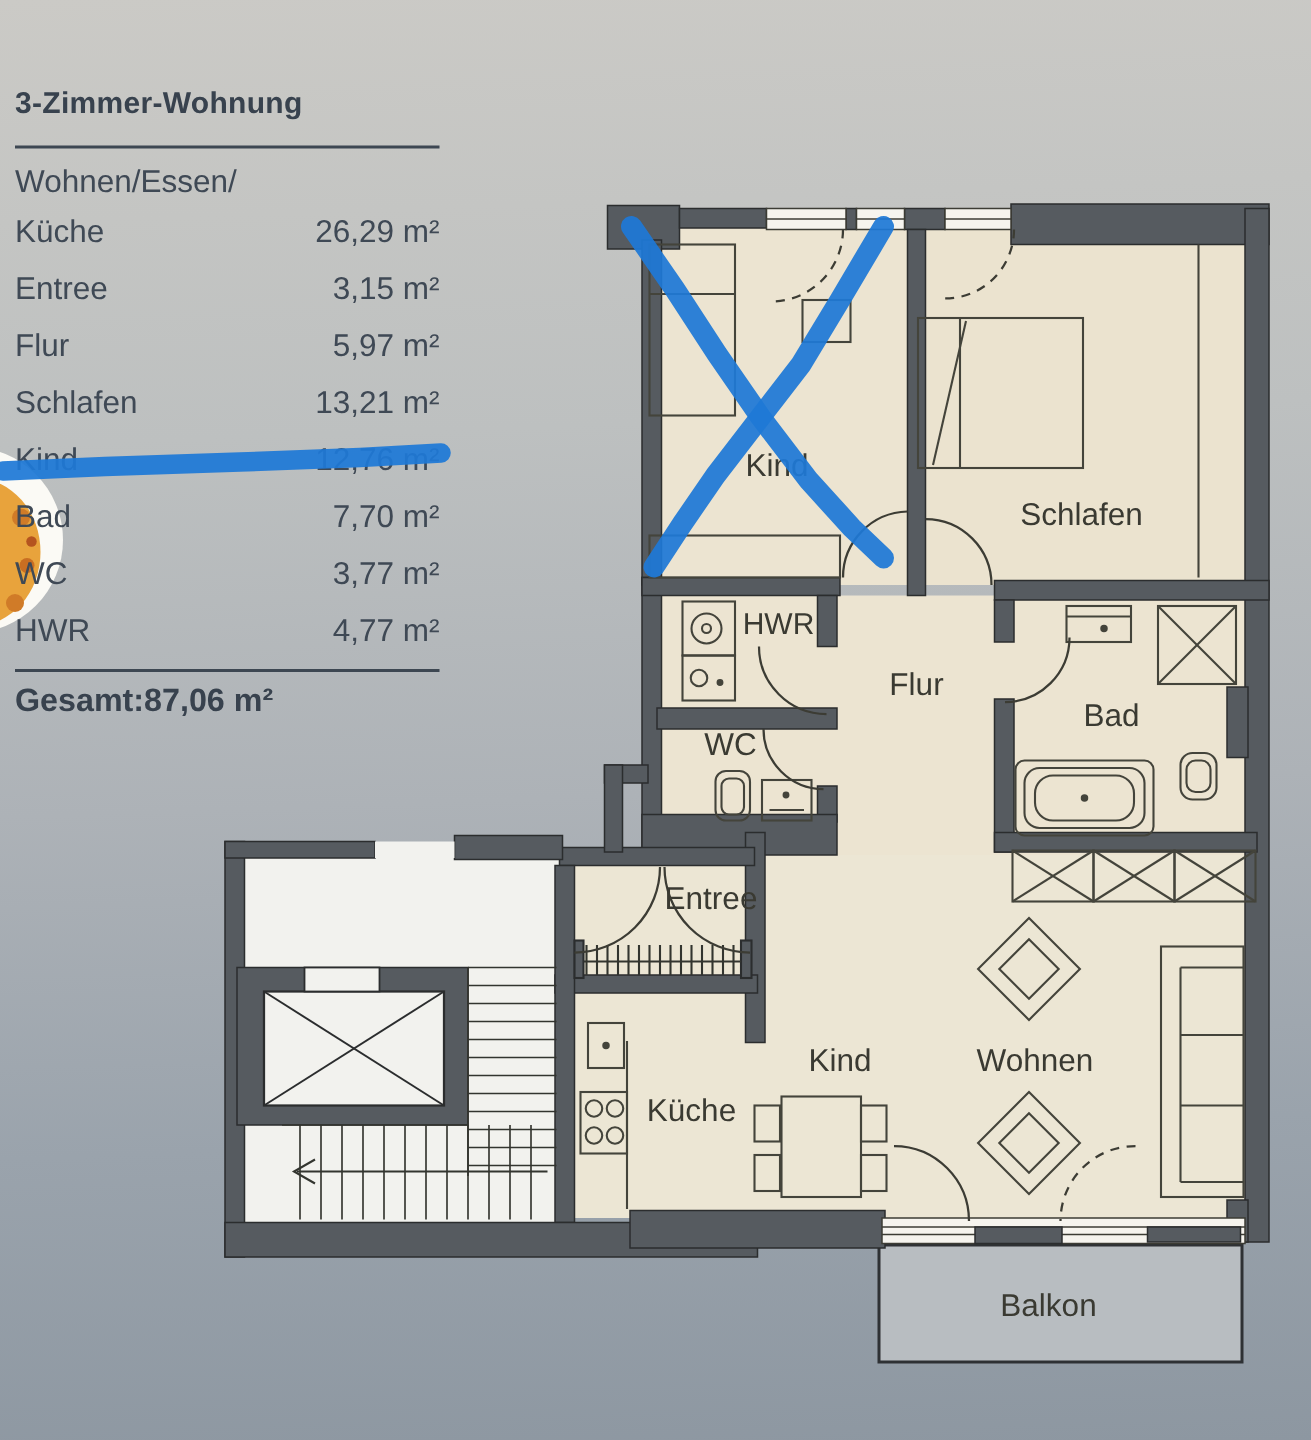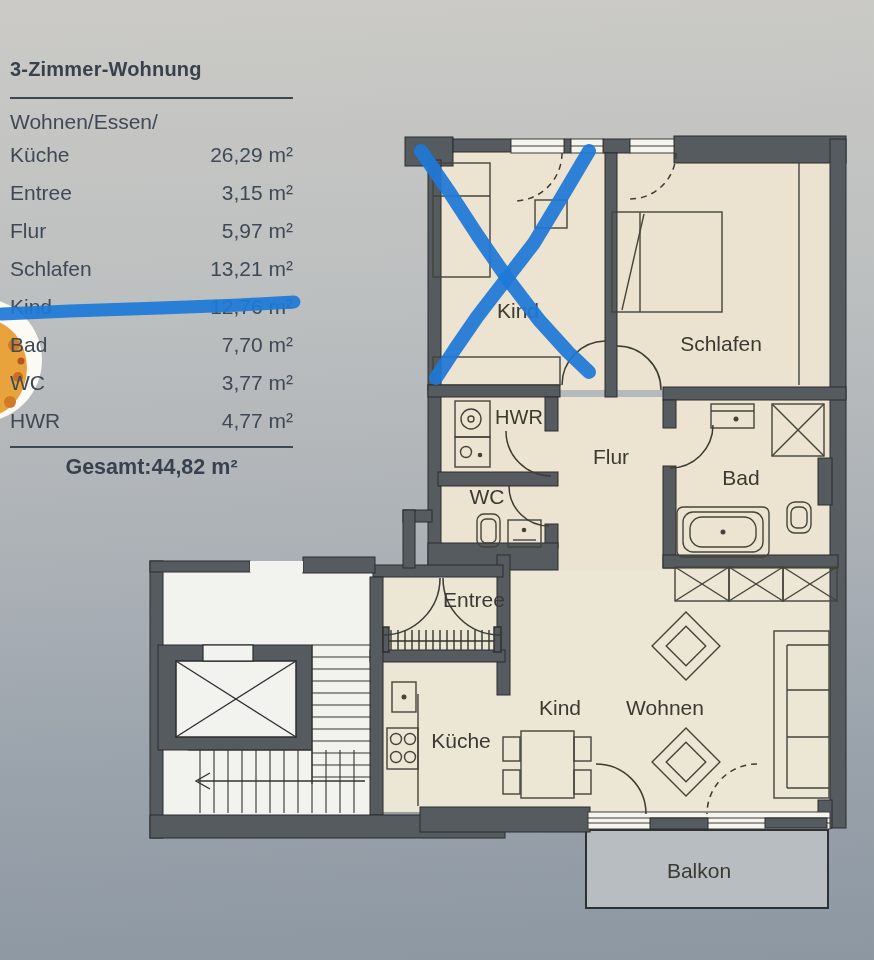--- a/index.html
+++ b/index.html
@@ -7,21 +7,21 @@
   .page{position:relative;width:874px;height:960px;
         background:linear-gradient(178deg,#cbcac6 0%,#bdc0c0 30%,#adb2b7 55%,#9aa3ac 78%,#8d97a1 100%);}
   svg{position:absolute;left:0;top:0;}
   .plan-svg{z-index:1;}
   .marker-svg{z-index:6;pointer-events:none;}
   .area-panel{position:absolute;left:10px;top:58px;width:283px;z-index:3;color:#3f4955;}
   .panel-title{font-size:20px;font-weight:bold;color:#38424e;padding-bottom:16px;
                border-bottom:2.5px solid #3d4752;margin-bottom:8px;letter-spacing:.2px;}
   .row{display:flex;justify-content:space-between;align-items:center;height:38px;font-size:21px;}
   .row.first{height:29px;align-items:center;}
-  .total{display:flex;justify-content:center;margin-top:6px;border-top:2px solid #3d4752;
+  .total{display:flex;justify-content:flex-start;margin-top:6px;border-top:2px solid #3d4752;
          padding-top:7px;font-weight:bold;font-size:21.5px;color:#38424e;}
   .rlabel{position:absolute;transform:translate(-50%,-50%);font-size:21px;color:#3a3a32;
           white-space:nowrap;z-index:4;}
   .rlabel.small{font-size:20px;}
 </style>
 </head>
 <body>
 
 <div class="page">
 
@@ -297,34 +297,34 @@
     <div class="row">
       <span>WC</span>
       <span>3,77 m²</span>
     </div>
     <div class="row">
       <span>HWR</span>
       <span>4,77 m²</span>
     </div>
     <div class="total">
       <span>Gesamt:</span>
-      <span>44,82 m²</span>
+      <span>87,06 m²</span>
     </div>
   </div>
 
   <div class="rlabel" style="left:518px;top:311px">Kind</div>
   <div class="rlabel" style="left:721px;top:344px">Schlafen</div>
   <div class="rlabel small" style="left:519px;top:417px">HWR</div>
   <div class="rlabel" style="left:611px;top:457px">Flur</div>
   <div class="rlabel" style="left:741px;top:478px">Bad</div>
   <div class="rlabel" style="left:487px;top:497px">WC</div>
   <div class="rlabel" style="left:474px;top:600px">Entree</div>
   <div class="rlabel" style="left:461px;top:741px">Küche</div>
   <div class="rlabel" style="left:560px;top:708px">Kind</div>
-  <div class="rlabel" style="left:665px;top:708px">Wohnen</div>
+  <div class="rlabel" style="left:690px;top:708px">Wohnen</div>
   <div class="rlabel" style="left:699px;top:871px">Balkon</div>
 
   <svg class="marker-svg" width="874" height="960" viewBox="0 0 874 960">
     <g fill="none" stroke="#1e78d6" stroke-opacity="0.93" stroke-linecap="round" stroke-linejoin="round">
       <polyline points="2,314 70,311 160,308 240,305 294,302" stroke-width="13"></polyline>
       <polyline points="421,151 450,193 478,236 507,278 539,320 568,352 589,372" stroke-width="14"></polyline>
       <polyline points="589,151 560,200 534,243 507,278 477,317 455,349 436,378" stroke-width="14"></polyline>
     </g>
   </svg>
 

